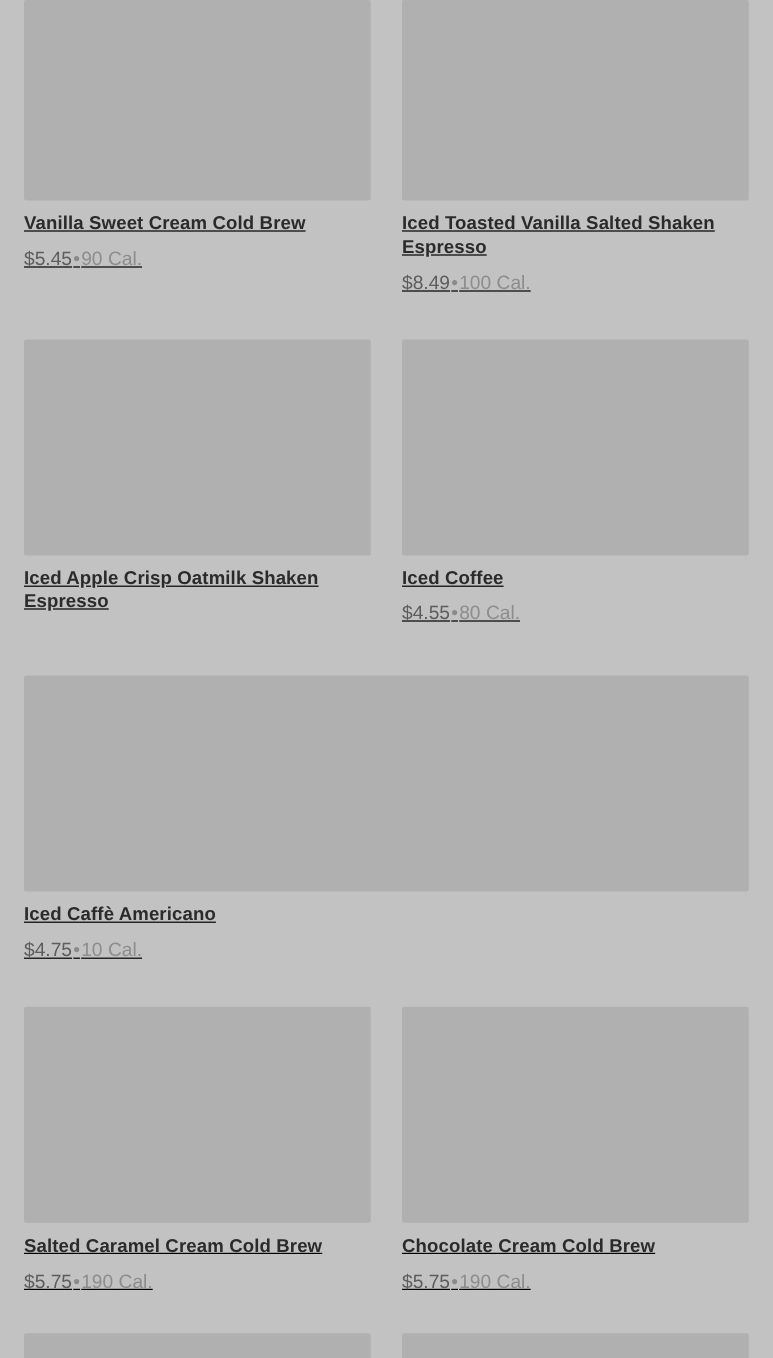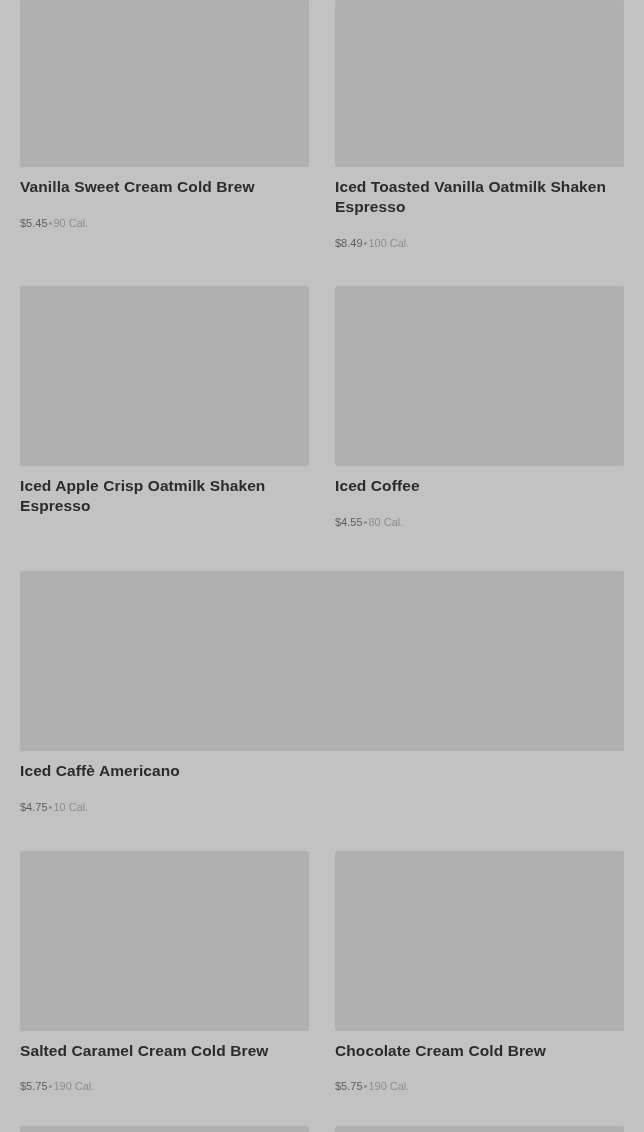--- a/index.html
+++ b/index.html
@@ -21,20 +21,21 @@
     width: 644px;
     height: 1132px;
     padding: 0 20px;
   }
 
   .product-row {
     display: flex;
     width: 100%;
     gap: 26px;
     align-items: flex-start;
+    text-decoration: underline;
   }
 
   .product-card {
     flex: 1 1 0;
     min-width: 0;
     display: flex;
     flex-direction: column;
   }
 
   .product-thumb {
@@ -54,24 +55,24 @@
   .product-title {
     font-size: 15.5px;
     font-weight: bold;
     color: #2b2b2b;
     line-height: 1.28;
     letter-spacing: 0.1px;
     margin-top: 10px;
   }
 
   .product-meta {
-    font-size: 11px;
+    font-size: 16px;
     color: #6f6f6f;
     line-height: 1.25;
-    margin-top: 20px;
+    margin-top: 10px;
     white-space: nowrap;
   }
 
   .meta-price { color: #5d5d5d; }
   .meta-sep { color: #8a8a8a; padding: 0 1px; }
   .meta-cal { color: #8d8d8d; }
 
   
   .row-gap-1 { height: 36px; }
   .row-gap-2 { height: 41px; }
@@ -86,21 +87,21 @@
   <div class="product-row row-clipped-top">
     <div class="product-card">
       <div class="product-thumb"></div>
       <div class="product-title">Vanilla Sweet Cream Cold Brew</div>
       <div class="product-meta">
         <span class="meta-price">$5.45</span><span class="meta-sep">•</span><span class="meta-cal">90 Cal.</span>
       </div>
     </div>
     <div class="product-card">
       <div class="product-thumb"></div>
-      <div class="product-title">Iced Toasted Vanilla Oatmilk Shaken Espresso</div>
+      <div class="product-title">Iced Toasted Vanilla Salted Shaken Espresso</div>
       <div class="product-meta">
         <span class="meta-price">$8.49</span><span class="meta-sep">•</span><span class="meta-cal">100 Cal.</span>
       </div>
     </div>
   </div>
 
   <div class="row-gap-1"></div>
 
   <div class="product-row row-standard">
     <div class="product-card">

